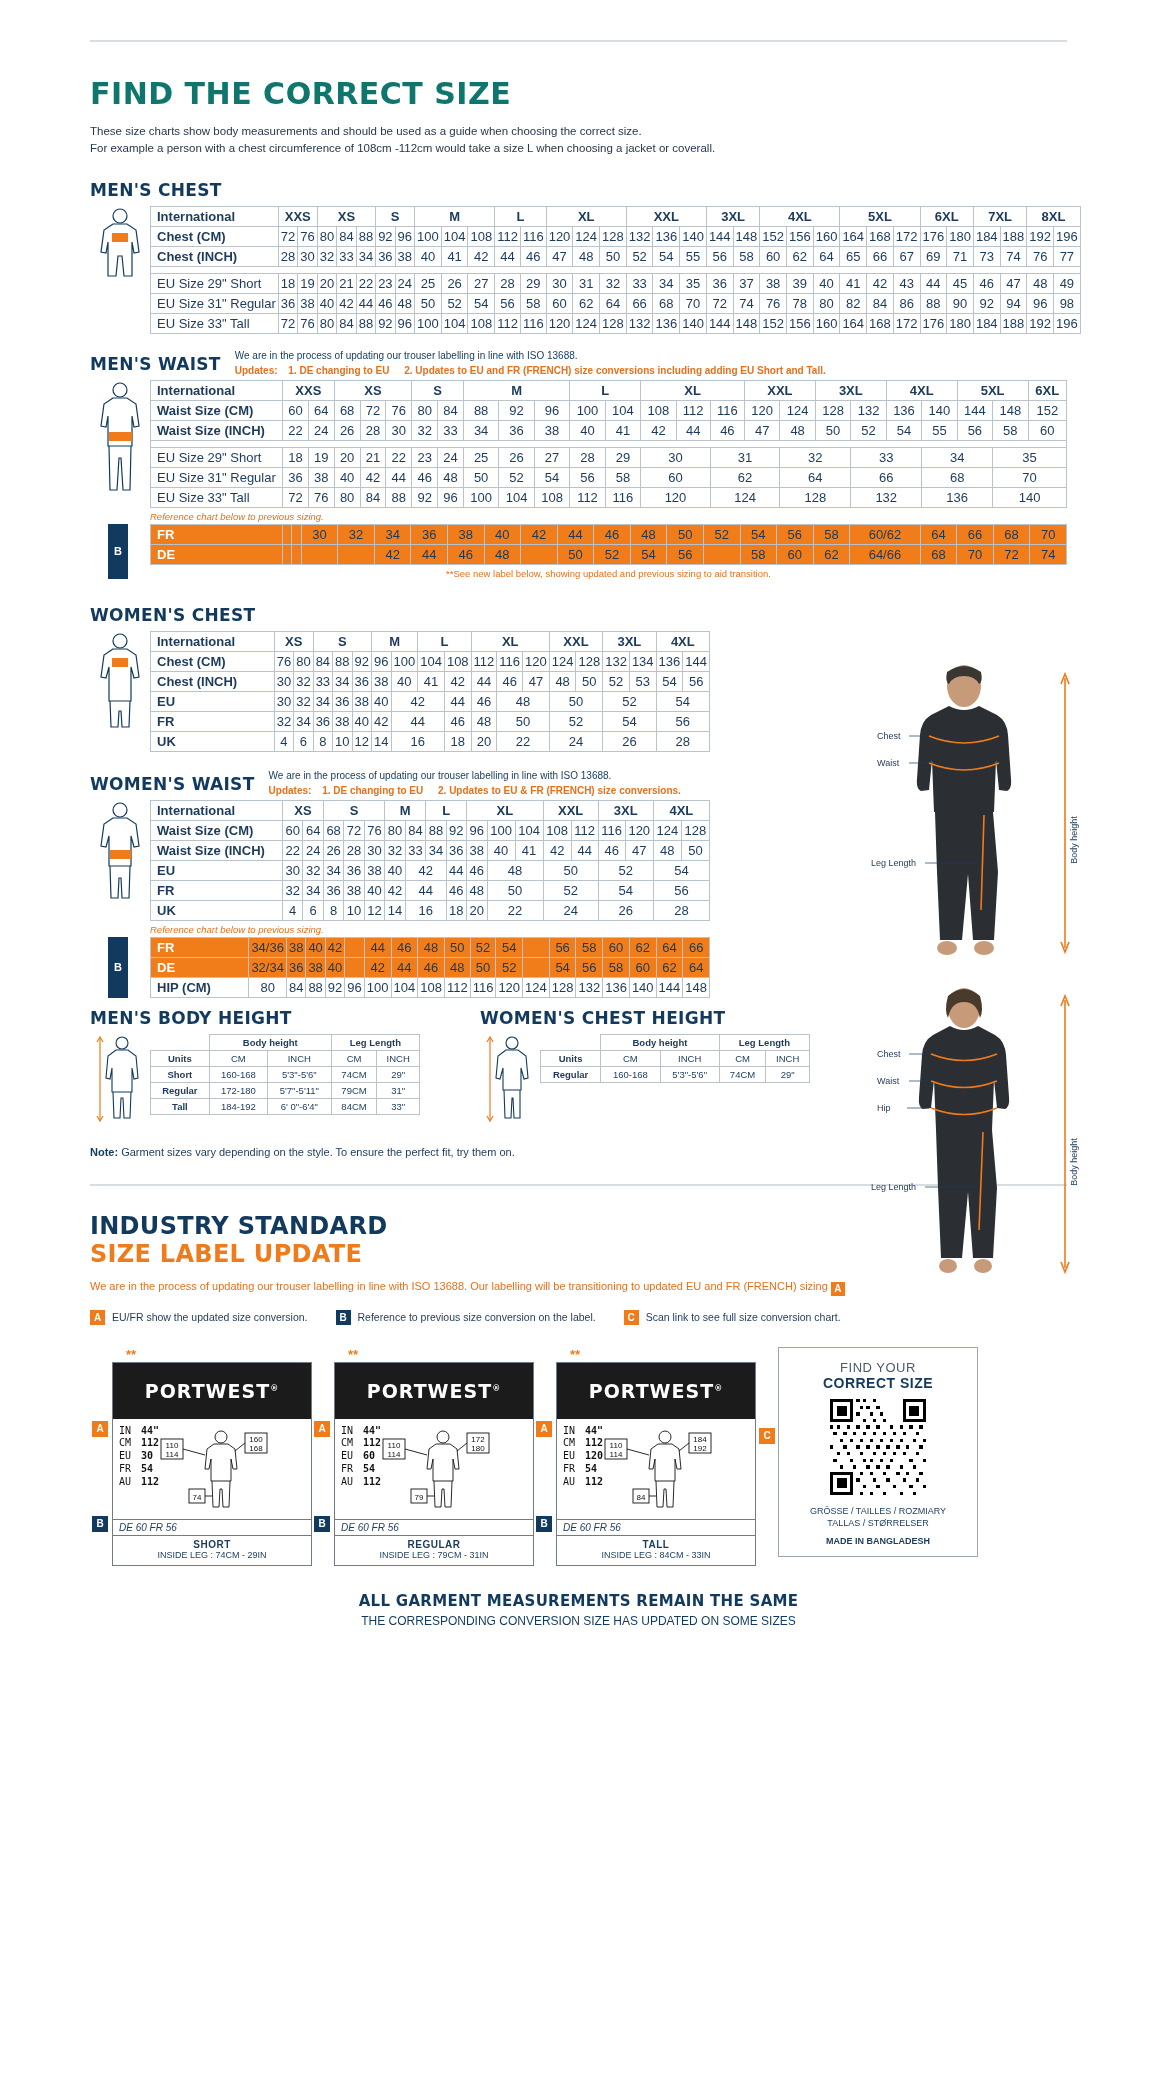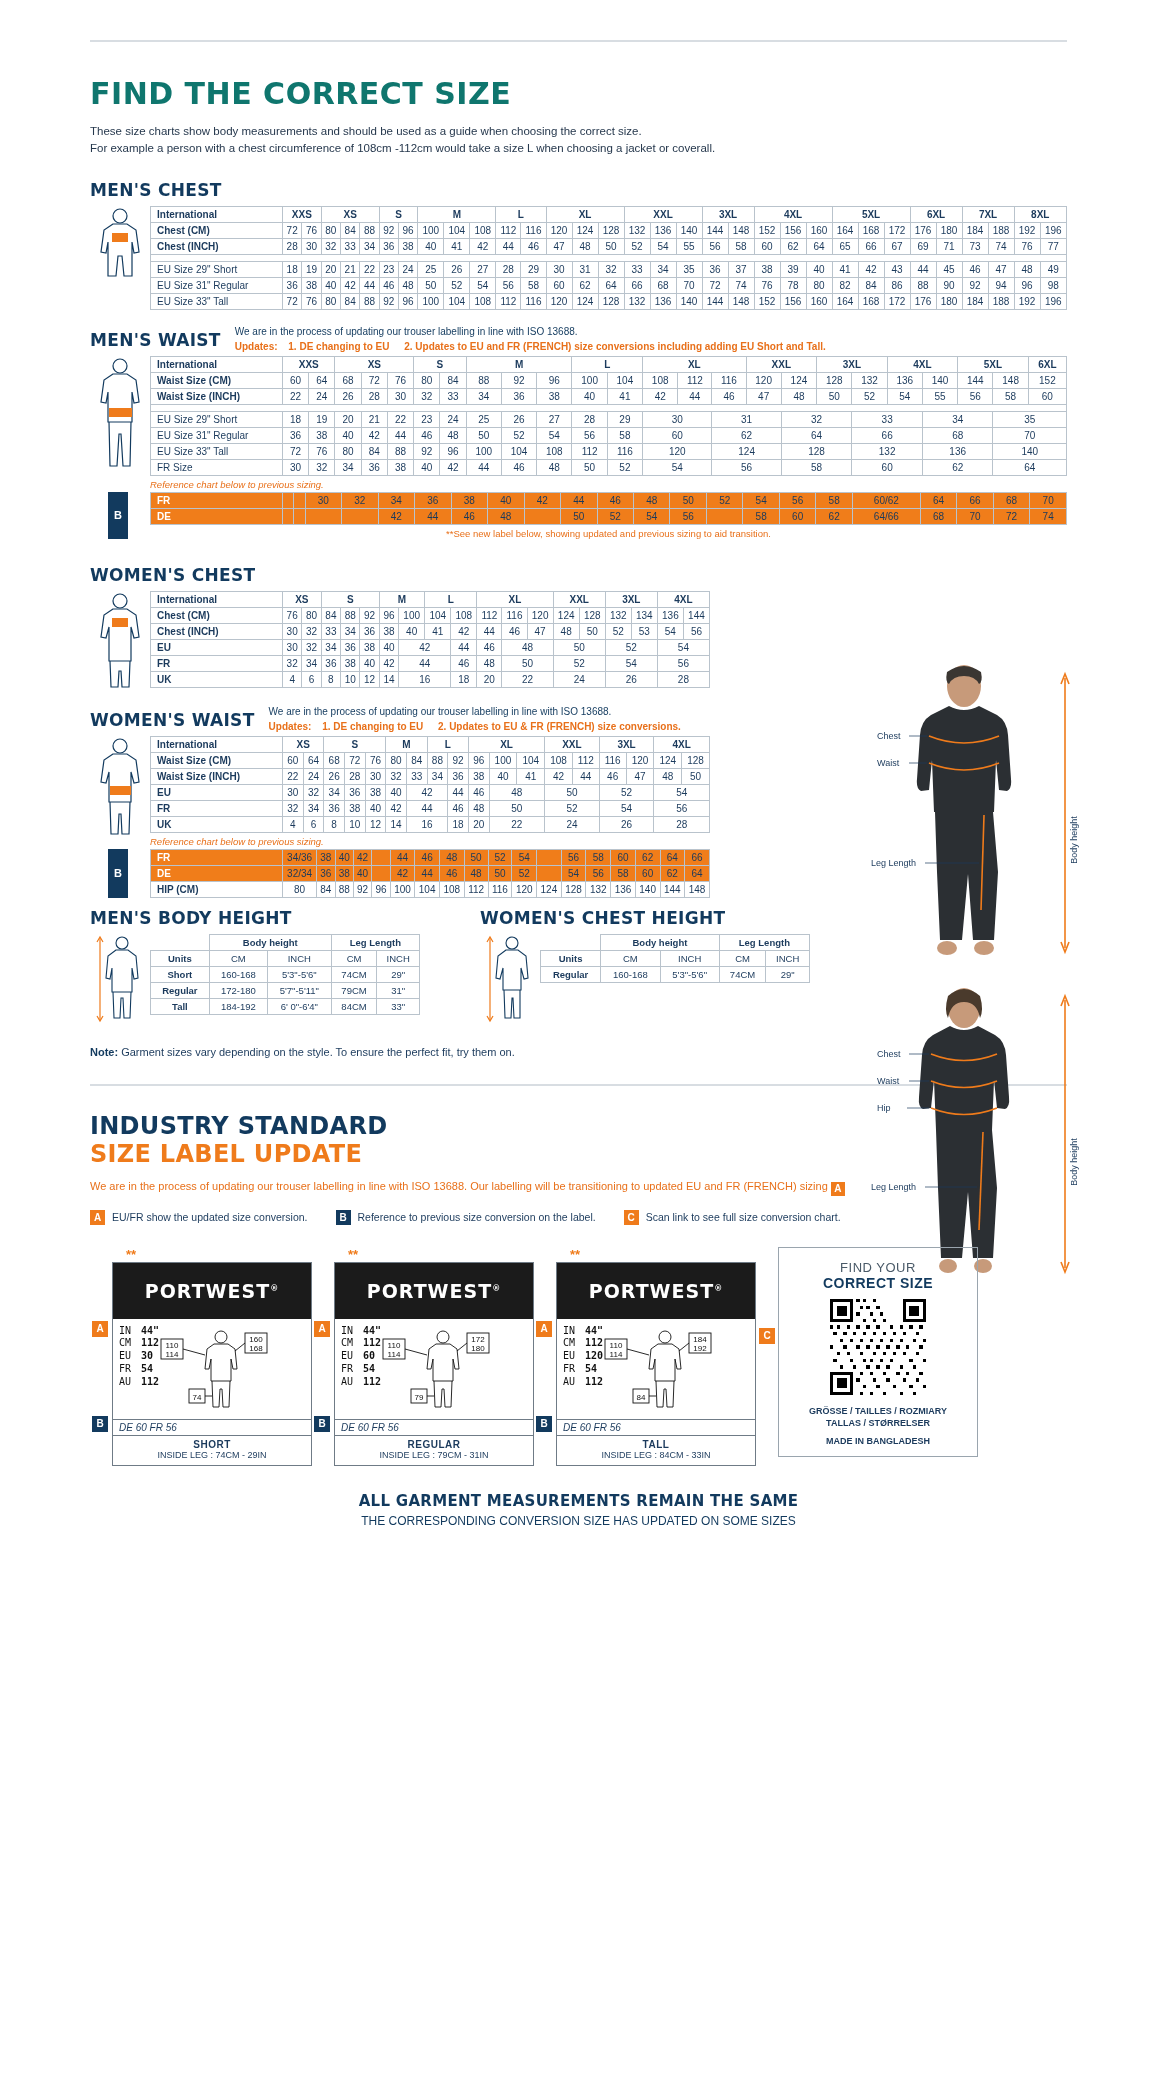--- a/index.html
+++ b/index.html
@@ -20,21 +20,21 @@
   }
   .intro { font-size:11.5px; line-height:1.5; color:#26384d; margin-bottom:22px; }
 
   h2.sect {
     font-size:17px; font-weight:bold; color:#123a5e; letter-spacing:0.3px;
     margin:0 0 6px 0; font-family:"DejaVu Sans", sans-serif;
   }
   .sect-row { display:flex; align-items:flex-end; gap:14px; }
 
   
-  table.size { border-collapse:collapse; width:100%; font-size:10px; }
+  table.size { border-collapse:collapse; width:100%; font-size:13px; }
   table.size td, table.size th {
     border:1px solid #b9c3cc; padding:2px 2px; text-align:center;
     height:15px; color:#1b3a5c; font-weight:normal; white-space:nowrap;
   }
   table.size td.lbl { text-align:left; padding-left:6px; font-weight:bold; width:132px; }
   table.size td.lbl.norm { font-weight:normal; }
   table.size th.hd { font-weight:bold; background:#ffffff;margin-left:38px; }
   table.size tr.spacer td { border-left:1px solid #b9c3cc; border-right:1px solid #b9c3cc;
      border-top:1px solid #ffffff; border-bottom:1px solid #b9c3cc; height:7px; background:#fff; }
   .orange-row td { background:#f07d1a; color:#ffffff; border-color:#f07d1a; font-weight:bold; }
@@ -112,21 +112,21 @@
   .de-row { border-top:1px solid #6f7b86; font-size:10px; padding:2px 0 2px 6px; font-style:italic; }
   .tagA { position:absolute; left:-20px; top:74px; width:16px; height:16px; background:#ef7b1b;
           color:#fff; font-weight:bold; font-size:10px; text-align:center; line-height:16px; }
   .tagB { position:absolute; left:-20px; bottom:34px; width:16px; height:16px; background:#123a5e;
           color:#fff; font-weight:bold; font-size:10px; text-align:center; line-height:16px; }
 
   .qr-card { width:200px; border:1px solid #9aa5ae; text-align:center; padding:12px 10px 10px 10px; position:relative; }
   .qr-card .t1 { font-size:13px; color:#4a5a68; letter-spacing:0.5px; }
   .qr-card .t2 { font-size:14px; color:#123a5e; font-weight:bold; letter-spacing:0.5px; margin-bottom:8px; }
   .qr { width:96px; height:96px; margin:0 auto 10px auto; }
-  .qr-card .t3 { font-size:9px; font-weight:bold; color:#1b3a5c; line-height:1.35; }
+  .qr-card .t3 { font-size:9px; font-weight:normal; color:#1b3a5c; line-height:1.35; }
   .qr-card .t4 { font-size:9px; font-weight:bold; color:#1b3a5c; margin-top:7px; }
   .tagC { position:absolute; left:-20px; top:80px; width:16px; height:16px; background:#ef7b1b;
           color:#fff; font-weight:bold; font-size:10px; text-align:center; line-height:16px; }
 
   .footer { text-align:center; margin-top:26px; }
   .footer .f1 { font-size:15px; font-weight:bold; color:#123a5e; letter-spacing:0.3px;
                 font-family:"DejaVu Sans", sans-serif; }
   .footer .f2 { font-size:12px; color:#123a5e; margin-top:4px; }
 </style>
 </head>
@@ -504,41 +504,20 @@
               <td>104</td>
               <td>108</td>
               <td>112</td>
               <td>116</td>
               <td colspan="2">120</td>
               <td colspan="2">124</td>
               <td colspan="2">128</td>
               <td colspan="2">132</td>
               <td colspan="2">136</td>
               <td colspan="2">140</td>
-        </tr>
-        <tr>
-          <td class="lbl norm">FR Size</td>
-          <td>30</td>
-              <td>32</td>
-              <td>34</td>
-              <td>36</td>
-              <td>38</td>
-              <td>40</td>
-              <td>42</td>
-              <td>44</td>
-              <td>46</td>
-              <td>48</td>
-              <td>50</td>
-              <td>52</td>
-              <td colspan="2">54</td>
-              <td colspan="2">56</td>
-              <td colspan="2">58</td>
-              <td colspan="2">60</td>
-              <td colspan="2">62</td>
-              <td colspan="2">64</td>
         </tr>
       </tbody>
         </table>
       <div class="note-orange">Reference chart below to previous sizing.</div>
     </div>
   </div>
 
   <div style="display:flex; align-items:stretch;">
     <div class="fig-col" style="display:flex;align-items:stretch;">
       <div class="navy-tag" style="margin-left:18px;display:flex;align-items:center;justify-content:center;">B</div>

